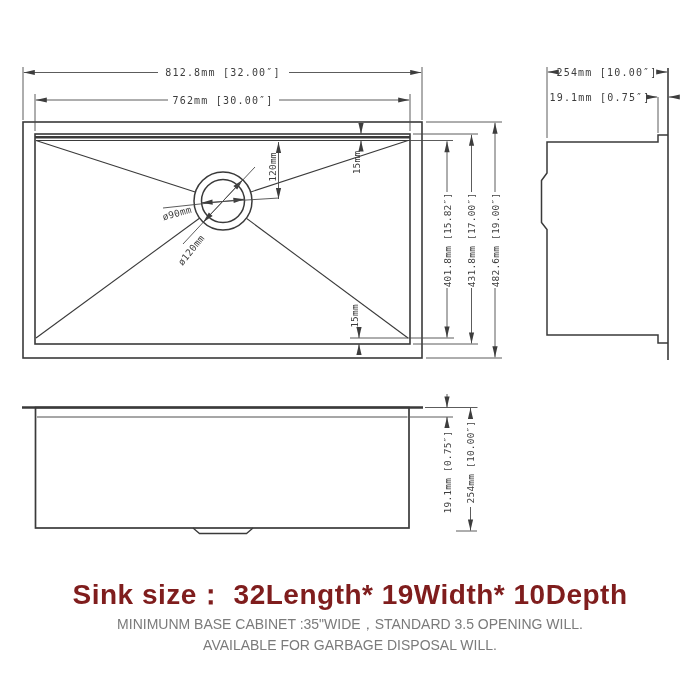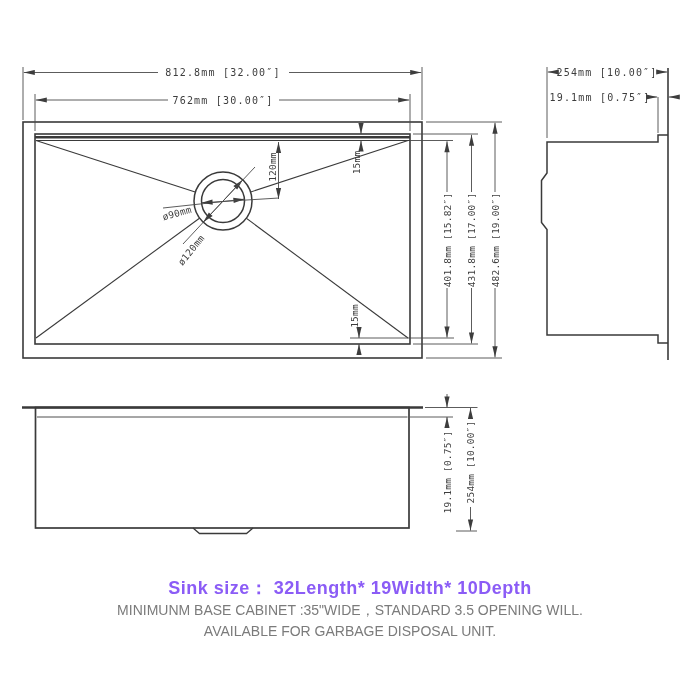--- a/index.html
+++ b/index.html
@@ -4,21 +4,21 @@
 <style>
   html,body{margin:0;padding:0;background:#ffffff;}
   .page{position:relative;width:700px;height:700px;background:#fff;overflow:hidden;
         font-family:"Liberation Sans", sans-serif;}
   svg{position:absolute;top:0;left:0;}
   .dimh, .dimv, .dimr{font-family:"DejaVu Sans Mono", monospace;fill:#3d3d3d;}
   .dimh{font-size:10px;letter-spacing:1.2px;}
   .dimv{font-size:9.5px;letter-spacing:0.2px;}
   .dimr{font-size:9.5px;letter-spacing:0.2px;}
   .caption{position:absolute;left:0;top:576px;width:700px;text-align:center;}
-  .caption .title{font-size:18px;font-weight:bold;color:#8b5cf6;letter-spacing:0.5px;}
+  .caption .title{font-size:28px;font-weight:bold;color:#7f1d1d;letter-spacing:0.5px;}
   .caption .note{font-size:14px;color:#7b7b7b;line-height:21px;}
   .caption .note:first-of-type{margin-top:14px;}
 </style>
 </head>
 <body>
 
 <div class="page">
 
 <svg width="700" height="570" viewBox="0 0 700 570">
   <defs>
@@ -151,16 +151,16 @@
       <line x1="470.5" y1="417" x2="470.5" y2="407.9" marker-end="url(#arr)"></line>
       <line x1="470.5" y1="507" x2="470.5" y2="530.6" marker-end="url(#arr)"></line>
     </g>
     <text class="dimv" x="470.5" y="462" text-anchor="middle" dominant-baseline="central" transform="rotate(-90 470.5 462)">254mm [10.00″]</text>
   </g>
 </svg>
 
   <div class="caption">
     <div class="title">Sink size：  32Length* 19Width* 10Depth</div>
     <div class="note">MINIMUNM BASE CABINET :35"WIDE，STANDARD 3.5 OPENING WILL.</div>
-    <div class="note">AVAILABLE FOR GARBAGE DISPOSAL UNIT.</div>
+    <div class="note">AVAILABLE FOR GARBAGE DISPOSAL WILL.</div>
   </div>
 
 </div>
 
 </body></html>

